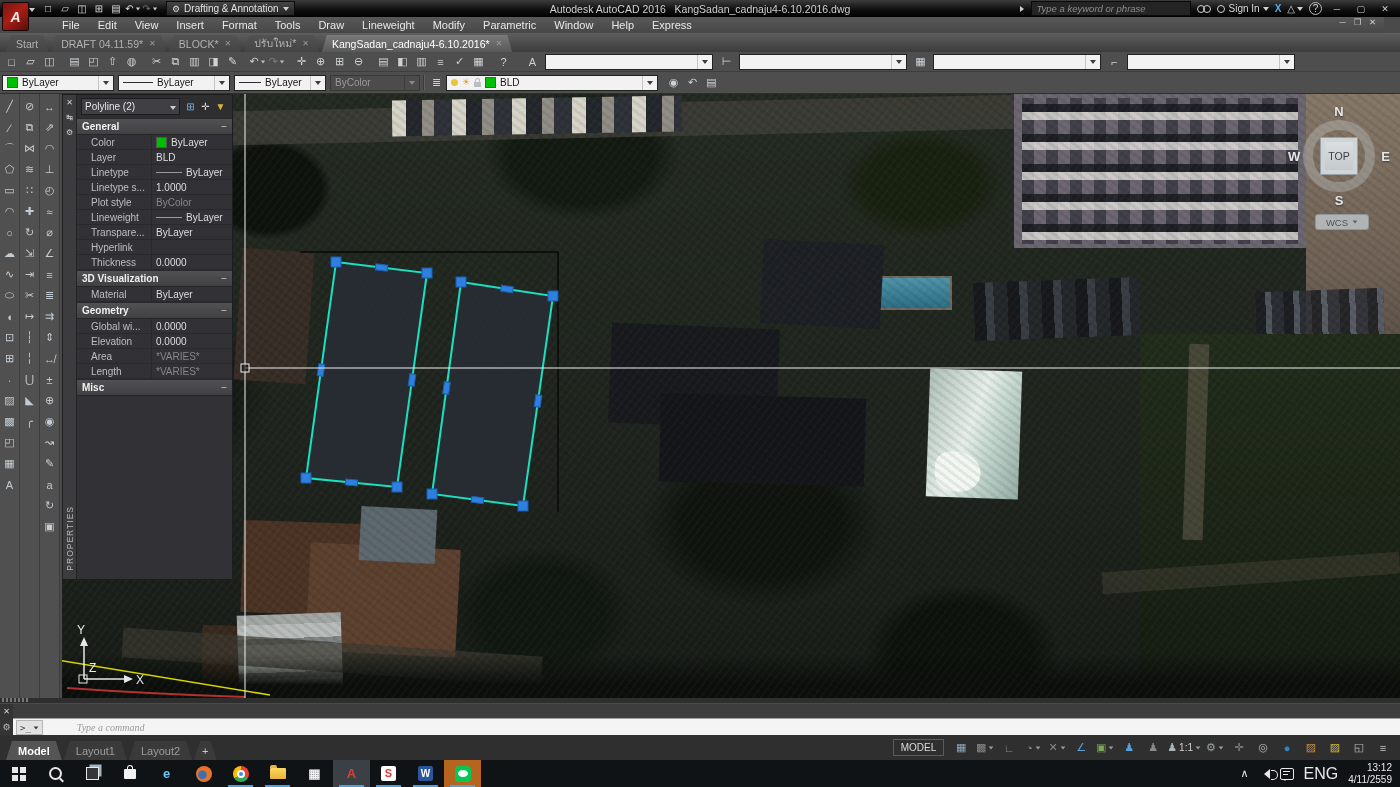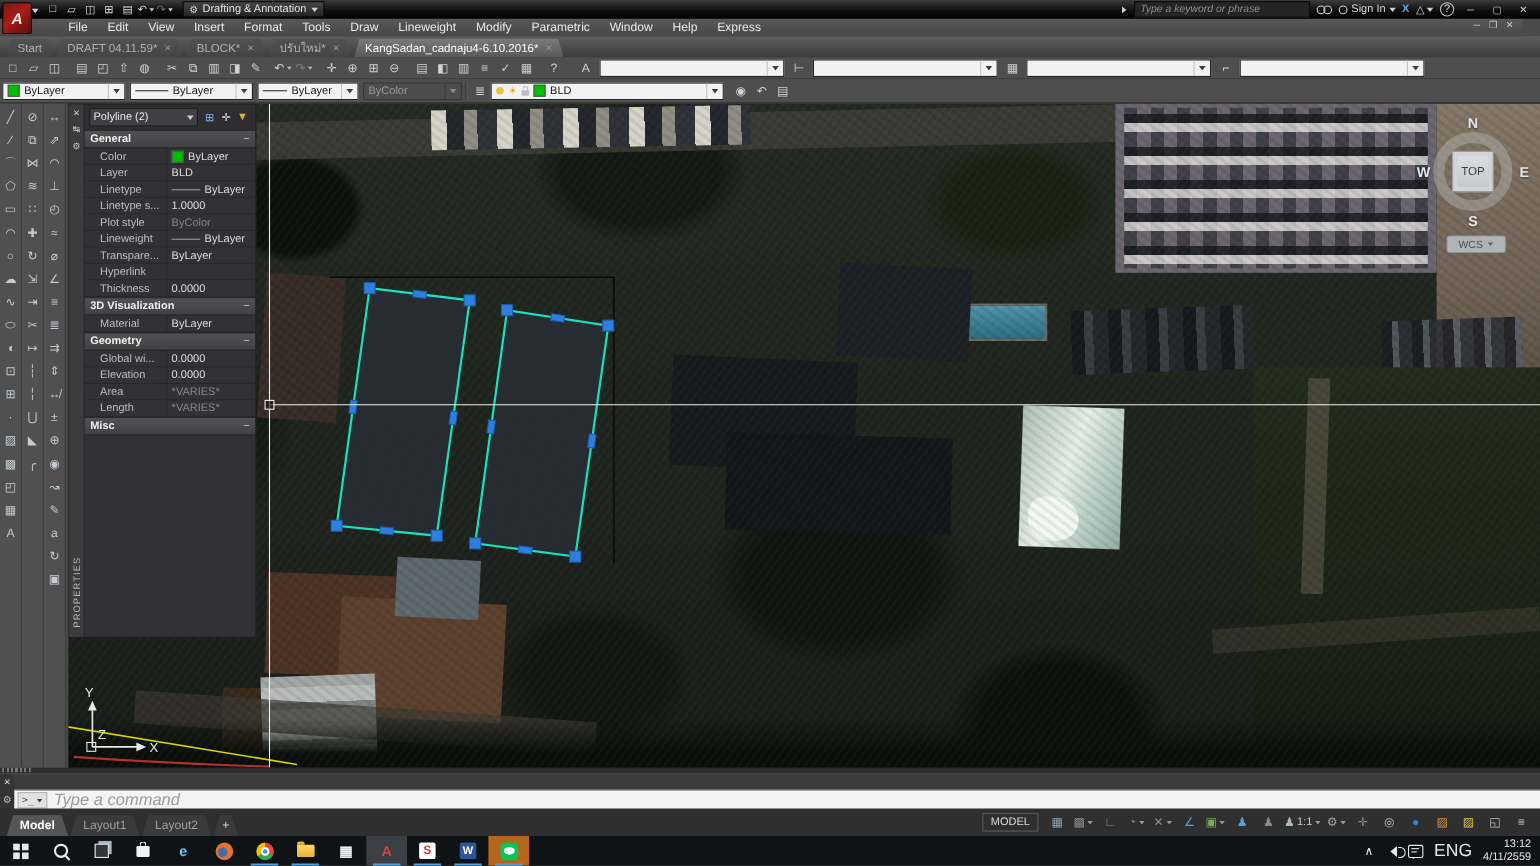--- a/index.html
+++ b/index.html
@@ -131,21 +131,21 @@
   #cmdarea{left:0;top:698px;width:1400px;height:37px;background:#2e2e2e;z-index:35;}
   #cmd-grip{height:5px;display:flex;justify-content:flex-start;padding-left:2px;}
   #cmd-grip i{width:26px;height:4px;background:repeating-linear-gradient(90deg,#777 0 2px,rgba(0,0,0,0) 2px 4px);}
   #cmd-hist{height:14px;display:flex;align-items:center;background:#3d3d3d;border-top:1px solid #4a4a4a;}
   #cmd-x{width:13px;color:#d8d8d8;font-size:8px;text-align:center;background:#343434;align-self:stretch;display:flex;align-items:center;justify-content:center;}
   #cmd-hist-text{font-family:"DejaVu Sans Mono",monospace;font-size:11px;color:#e8e8e8;padding-left:4px;white-space:pre;}
   #cmd-input-row{height:18px;display:flex;align-items:stretch;}
   #cmd-wrench{width:13px;display:flex;align-items:center;justify-content:center;color:#b9b9b9;font-size:9px;background:#343434;}
   #cmd-input{flex:1;background:#f4f4f4;border-top:1px solid #9e9e9e;display:flex;align-items:center;gap:6px;padding-left:3px;}
   #cmd-prompt{display:flex;align-items:center;gap:2px;background:#e2e2e2;border:1px solid #b5b5b5;height:13px;padding:0 3px;font-family:"DejaVu Sans Mono",monospace;font-size:9px;color:#444;}
-  #cmd-placeholder{font-family:Liberation Sans, sans-serif;font-size:15px;font-style:italic;color:#9a9a9a;}
+  #cmd-placeholder{font-family:Liberation Serif, serif;font-size:10px;font-style:italic;color:#9a9a9a;margin-left:28px;}
   
   #statusbar{left:0;top:735px;width:1400px;height:25px;background:#2f2f2f;display:flex;align-items:center;z-index:36;}
   .ltab{height:19px;display:flex;align-items:center;padding:0 12px;font-size:11px;color:#9d9d9d;background:#3a3a3a;clip-path:polygon(6px 0,calc(100% - 6px) 0,100% 100%,0 100%);margin-right:2px;}
   .ltab[data-active="true"]{background:#555;color:#fff;font-weight:bold;}
   .ltab[data-name="new-layout-button"]{padding:0 8px;background:#3a3a3a;color:#c9c9c9;}
   #ltabs{display:flex;align-items:flex-end;height:100%;padding:3px 0 0 6px;box-sizing:border-box;}
   #sb-right{margin-left:auto;display:flex;align-items:center;gap:2px;padding-right:6px;}
   #model-btn{border:1px solid #5a5a5a;color:#dcdcdc;font-size:10px;padding:2px 7px;margin-right:4px;}
   .sb-icon{min-width:20px;height:19px;display:flex;align-items:center;justify-content:center;font-size:11px;gap:2px;padding:0 1px;}
   .sb-icon .lbl{font-size:10px;color:#d0d0d0;}
@@ -213,20 +213,21 @@
         <span class="qat-btn" data-name="redo-icon" data-dim="true">
           <i style="font-style:normal">↷</i>
           <i class="tri" style="transform:scale(.7)"></i>
         </span>
     </div>
     <div id="workspace" data-name="workspace-dropdown">
       <span id="ws-gear" data-name="workspace-gear-icon">⚙</span>
       <span data-name="workspace-label">Drafting &amp; Annotation</span>
       <span class="tri" data-name="workspace-dropdown-arrow-icon"></span>
     </div>
+    <div id="title-text" data-name="window-title"><span>Autodesk AutoCAD 2016</span>&nbsp;&nbsp;&nbsp;<span>KangSadan_cadnaju4-6.10.2016.dwg</span></div>
     <div id="tb-right">
       <span class="tri" style="transform:rotate(-90deg)" data-name="infocenter-collapse-icon"></span>
       <div id="search-box" data-name="search-input">
           <span>Type a keyword or phrase</span>
         </div>
       <span class="binoc" data-name="search-icon">
           <i></i>
           <i></i>
         </span>
       <span id="signin" data-name="sign-in-button">

